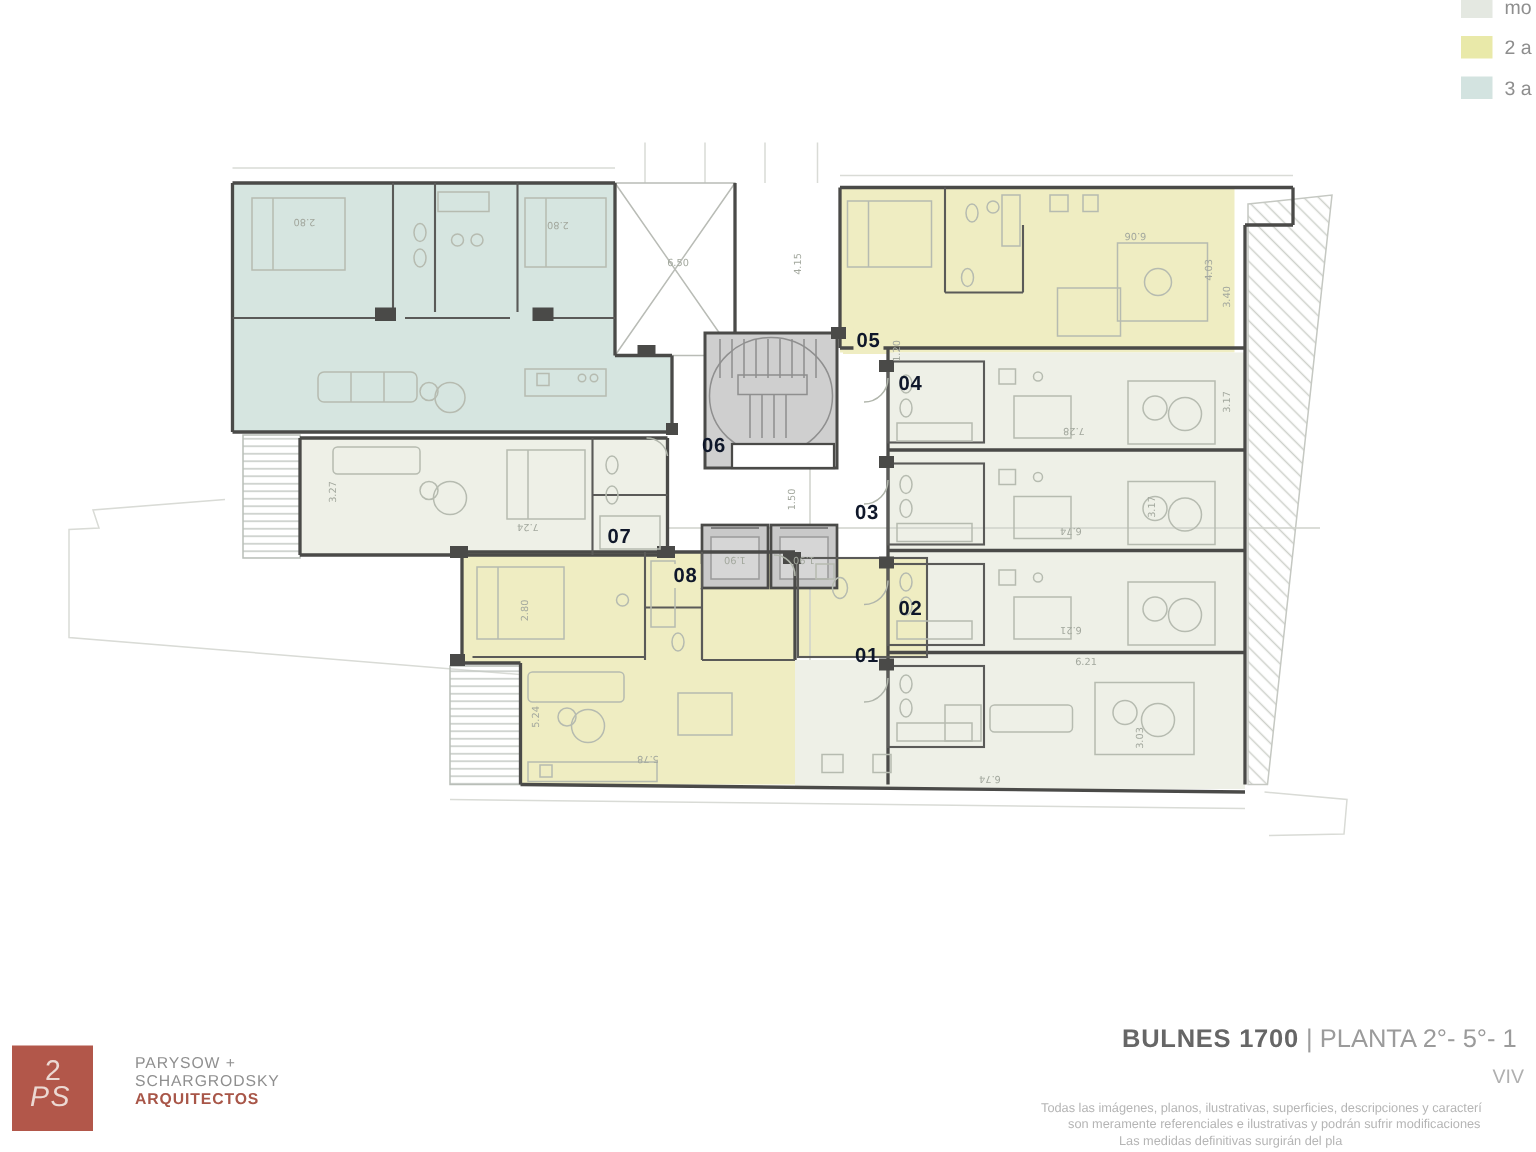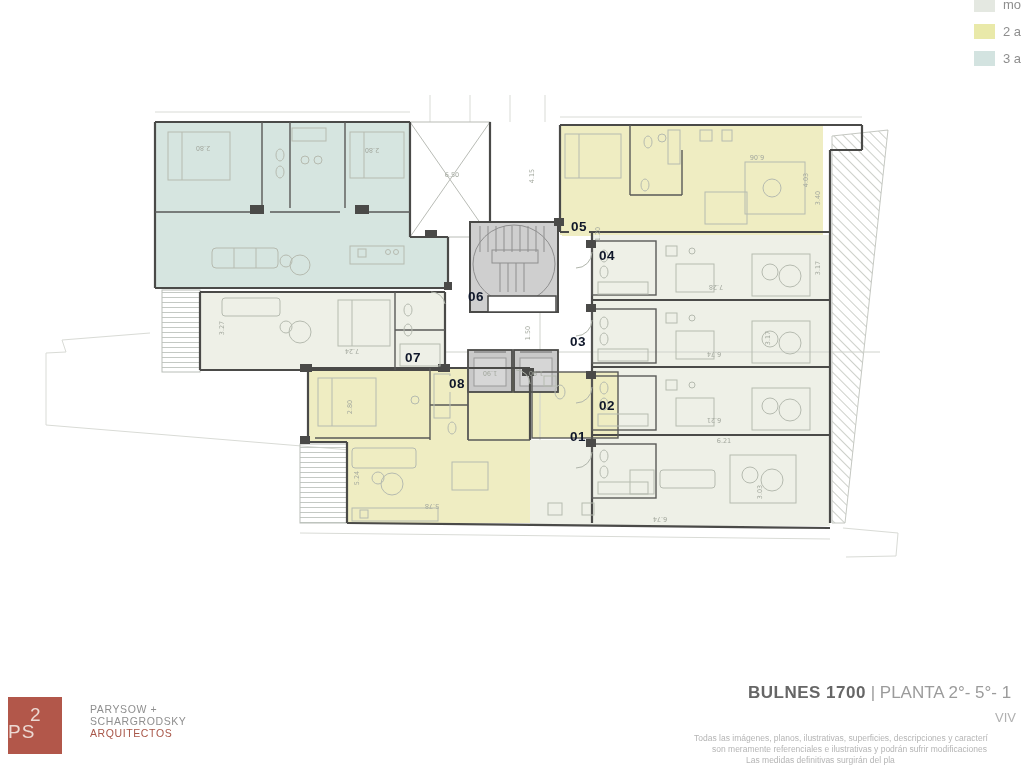--- a/index.html
+++ b/index.html
@@ -21,24 +21,24 @@
   .unit-label.ybg{background:#efedc2;}
   .dim-label{position:absolute;transform-origin:center;
       font-size:6.5px;color:#a3a89e;white-space:nowrap;
       font-family:"DejaVu Sans",sans-serif;}
 
   
   #logo{position:absolute;left:8px;top:697px;width:54px;height:57px;
         background:#b2574a;color:#ecd9d3;font-size:19px;line-height:17px;
         padding-top:9px;box-sizing:border-box;letter-spacing:1px;}
   #logo .l1{margin-left:22px;}
-  #logo .l2{margin-left:0;}
+  #logo .l2{margin-left:12px;font-style:italic;}
   #firm{position:absolute;left:90px;top:703px;font-size:10.5px;line-height:12px;
         color:#8f8f8f;letter-spacing:0.6px;}
-  #firm .arq{color:#a85648;font-weight:normal;}
+  #firm .arq{color:#a85648;font-weight:bold;}
   #title{position:absolute;left:748px;top:683px;font-size:17px;white-space:nowrap;}
   #title .tb{font-weight:bold;color:#666666;letter-spacing:0.5px;}
   #title .tr{color:#9b9b9b;}
   #subtitle{position:absolute;left:995px;top:710px;font-size:13px;color:#b0b0b0;
         white-space:nowrap;}
   .disc{position:absolute;font-size:8.5px;color:#b5b5b5;white-space:nowrap;}
   #disc1{left:694px;top:733px;}
   #disc2{left:712px;top:744px;}
   #disc3{left:746px;top:755px;}
 </style>

